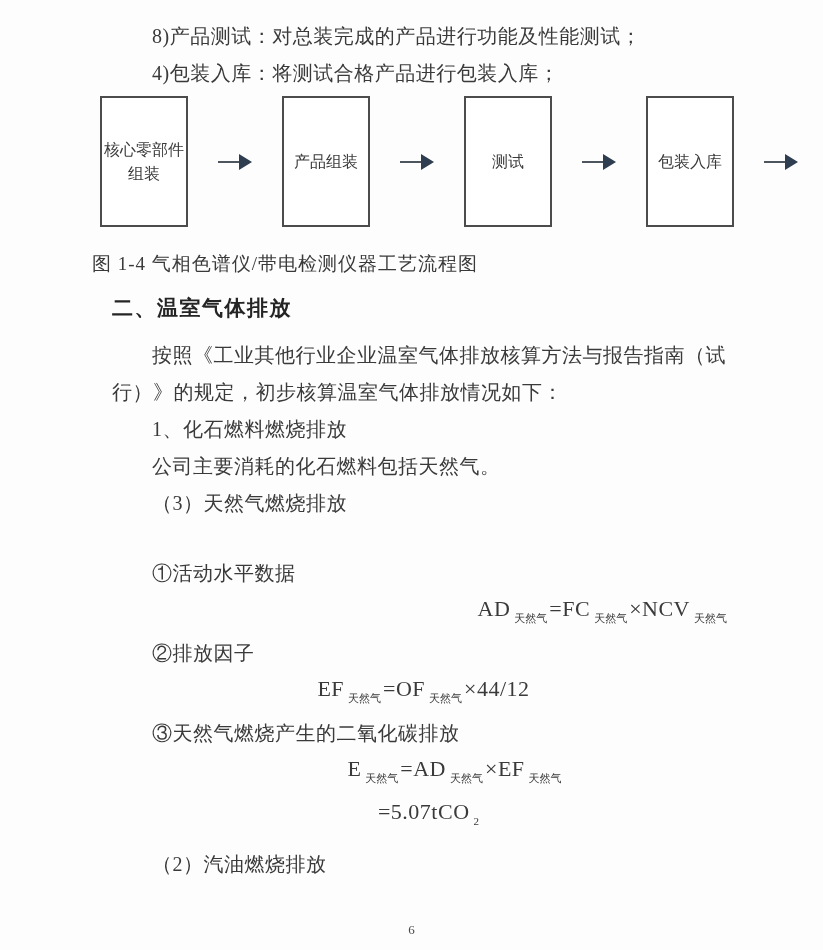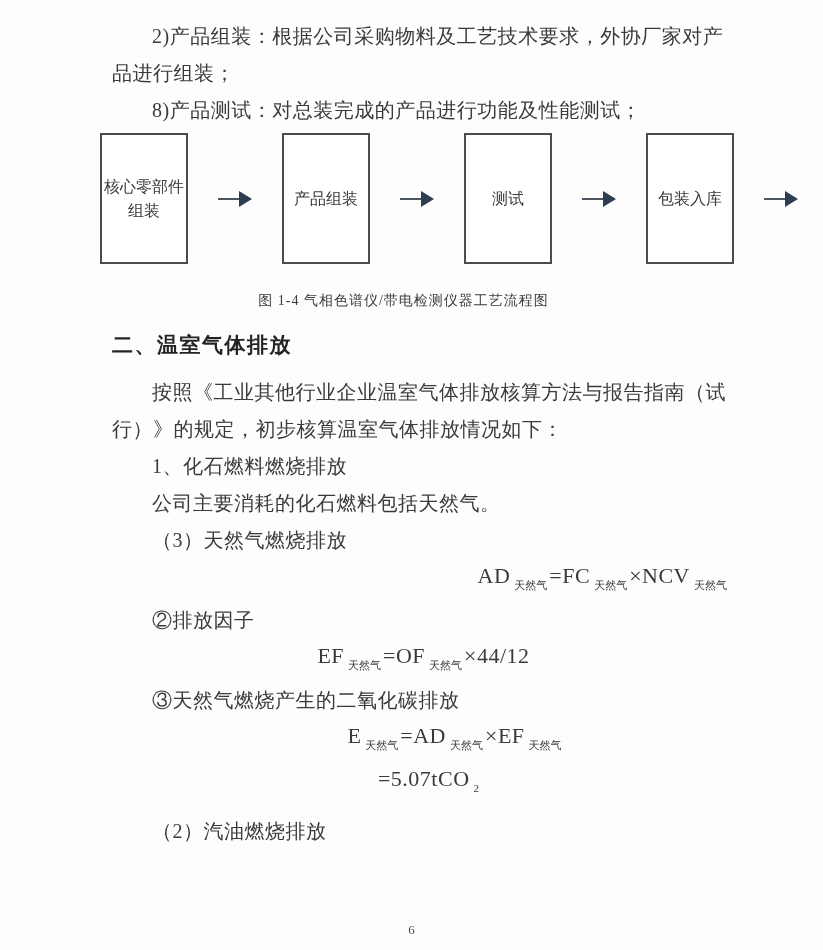--- a/index.html
+++ b/index.html
@@ -51,24 +51,24 @@
   .fc-arrow .fc-line { flex: 1; height: 2px; background: #4d565e; }
   .fc-arrow .fc-head {
     width: 0; height: 0;
     border-top: 8px solid transparent;
     border-bottom: 8px solid transparent;
     border-left: 13px solid var(--arrow-color, #2e3d4f);
   }
 
   .caption {
     margin-top: 24px;
-    font-size: 14px;
+    font-size: 19px;
     line-height: 26px;
     letter-spacing: 1px;
-    text-align: center;
+    text-align: left;
     transform: translateX(-20px);
   }
   .heading {
     margin-top: 17px;
     font-size: 21px;
     line-height: 28px;
     font-weight: 700;
     letter-spacing: 1.5px;
     color: #242424;
   }
@@ -106,22 +106,22 @@
     letter-spacing: 0;
     color: #4a4a4a;
   }
 </style>
 </head>
 <body>
 
 <div class="page" style="--page-bg: #fdfdfd; --text-color: #3a3a3a; --box-border: #4c4c4c; --arrow-color: #2e3d4f;">
   <div class="doc">
 
-    <p class="line indent">2)产品组装：根据公司采购物料及工艺技术要求，外协厂家对产品进行组装；</p>
     <p class="line indent">8)产品测试：对总装完成的产品进行功能及性能测试；</p>
+    <p class="line indent">4)包装入库：将测试合格产品进行包装入库；</p>
 
     <div class="flowchart">
         <div class="fc-box">核心零部件
 组装</div>
         <div class="fc-arrow">
           <div class="fc-line"></div>
           <div class="fc-head"></div>
         </div>
         <div class="fc-box">产品组装</div>
         <div class="fc-arrow">
@@ -144,20 +144,21 @@
     <div class="caption">图 1-4 气相色谱仪/带电检测仪器工艺流程图</div>
 
     <div class="heading">二、温室气体排放</div>
 
     <p class="line indent intro">按照《工业其他行业企业温室气体排放核算方法与报告指南（试行）》的规定，初步核算温室气体排放情况如下：</p>
 
     <p class="line indent">1、化石燃料燃烧排放</p>
     <p class="line indent">公司主要消耗的化石燃料包括天然气。</p>
     <p class="line indent">（3）天然气燃烧排放</p>
 
+    <p class="line indent step-label" id="step1-label">①活动水平数据</p>
     <div class="formula" id="formula-0"><span class="f-main">AD</span><span class="f-sub">天然气</span><span class="f-main">=FC</span><span class="f-sub">天然气</span><span class="f-main">×NCV</span><span class="f-sub">天然气</span></div>
 
     <p class="line indent step-label">②排放因子</p>
     <div class="formula" id="formula-1"><span class="f-main">EF</span><span class="f-sub">天然气</span><span class="f-main">=OF</span><span class="f-sub">天然气</span><span class="f-main">×44/12</span></div>
 
     <p class="line indent step-label">③天然气燃烧产生的二氧化碳排放</p>
     <div class="formula" id="formula-2"><span class="f-main">E</span><span class="f-sub">天然气</span><span class="f-main">=AD</span><span class="f-sub">天然气</span><span class="f-main">×EF</span><span class="f-sub">天然气</span></div>
     <div class="formula" id="formula-3"><span class="f-main">=5.07tCO</span><span class="f-sub">2</span></div>
 
     <p class="line indent" id="item2-title">（2）汽油燃烧排放</p>

